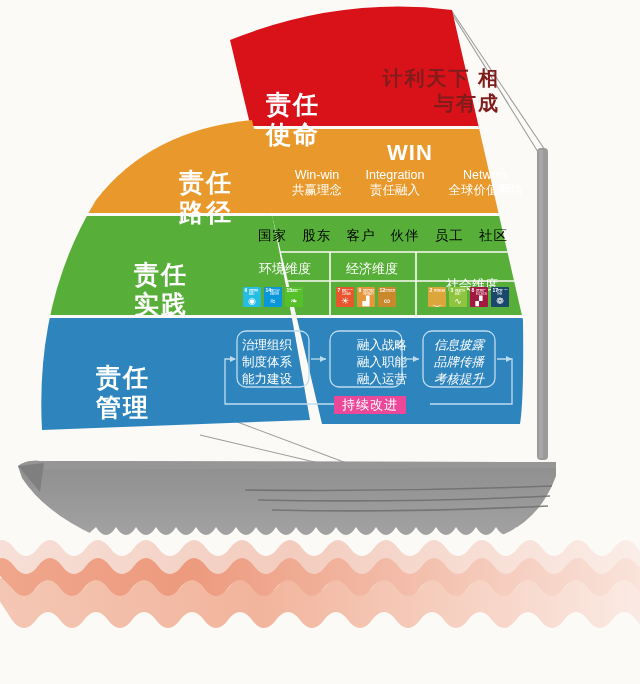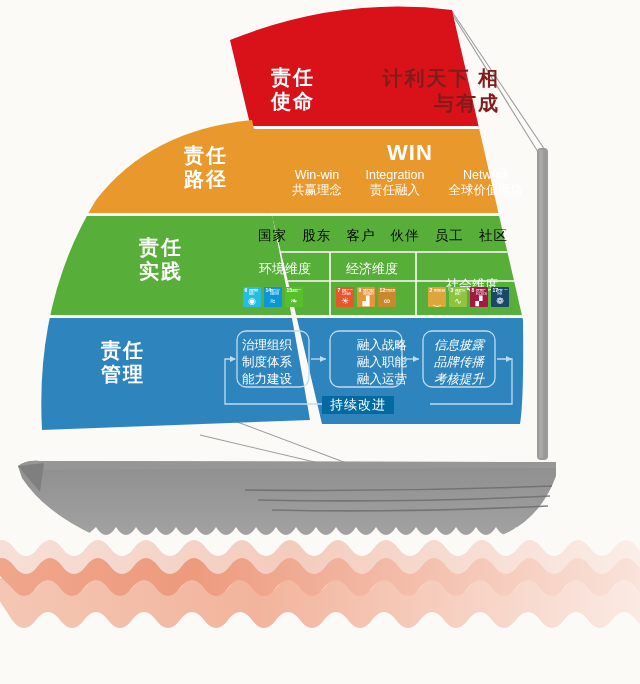--- a/index.html
+++ b/index.html
@@ -9,21 +9,21 @@
     font-family:"Liberation Sans","DejaVu Sans",sans-serif;
     overflow:hidden;
     position:relative;
   }
   #stage{position:absolute;left:0;top:0;width:640px;height:684px;}
   svg#art{position:absolute;left:0;top:0;width:640px;height:684px;}
   .ovl{position:absolute;}
 
   
   .cn{color:#ffffff;font-weight:bold;line-height:1.18;text-align:center;white-space:pre;}
-  .lbl-big{font-size:20px;letter-spacing:2px;}
+  .lbl-big{font-size:25px;letter-spacing:2px;margin-top:24px;}
   .red-slogan{font-size:20px;letter-spacing:2px;font-weight:bold;color:#7f1d1d;text-align:right;line-height:1.25;}
   .win-title{font-size:22px;font-weight:bold;color:#fff;letter-spacing:1px;text-align:center;}
   .win-en{font-size:12.5px;color:#fff;text-align:center;font-weight:normal;}
   .win-cn{font-size:12.5px;color:#fff;text-align:center;font-weight:normal;}
   .stake{font-size:13.5px;color:#000000;text-align:center;letter-spacing:1px;}
   .dim{font-size:13px;color:#fff;text-align:center;}
   .boxtxt{font-size:12.5px;color:#ffffff;text-align:center;line-height:1.35;white-space:pre;}
   .cont-imp{font-size:13px;color:#ffffff;text-align:center;letter-spacing:1px;}
 
   
@@ -288,15 +288,15 @@
   <div class="ovl boxtxt" style="left:237px;top:337px;width:60px;">治理组织
 制度体系
 能力建设</div>
   <div class="ovl boxtxt" style="left:346px;top:337px;width:72px;">融入战略
 融入职能
 融入运营</div>
   <div class="ovl boxtxt" style="left:423px;top:337px;width:72px;font-style:italic;">信息披露
 品牌传播
 考核提升</div>
 
-  <div class="ovl cont-imp" style="left:322px;top:396px;width:72px;background:#0369a1;">持续改进</div>
+  <div class="ovl cont-imp" style="left:334px;top:396px;width:72px;background:#ec4899;">持续改进</div>
 
 </div>
 
 </body></html>

